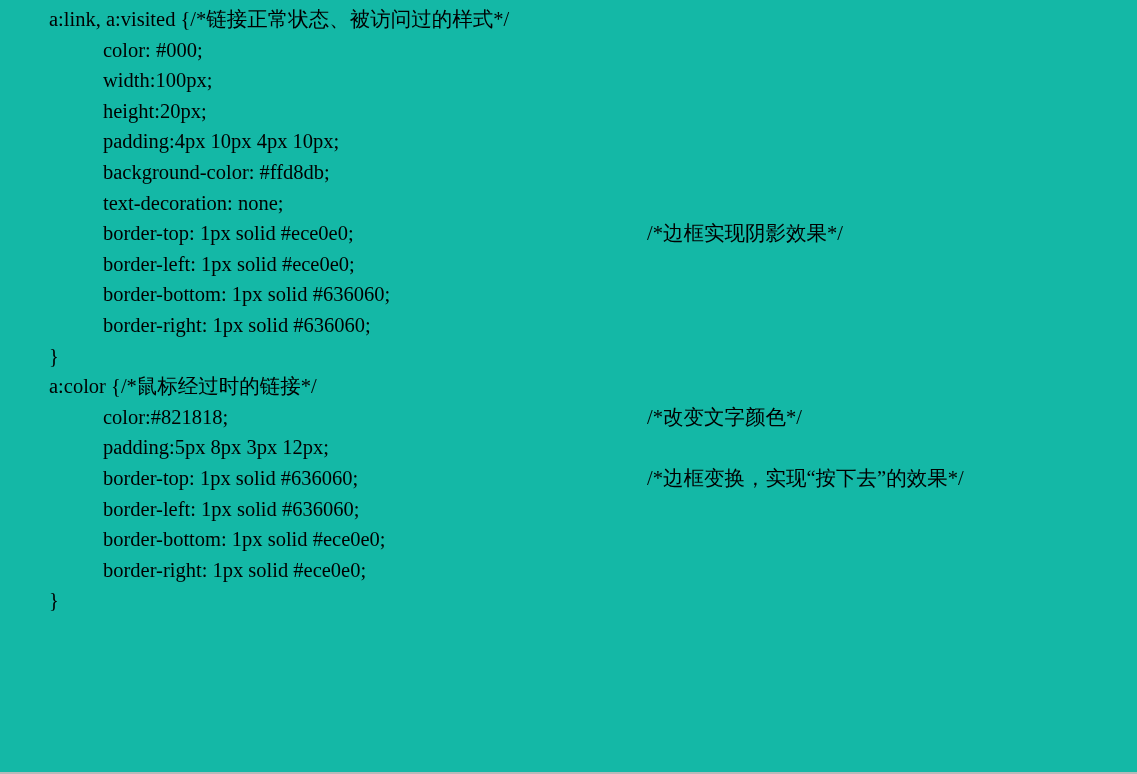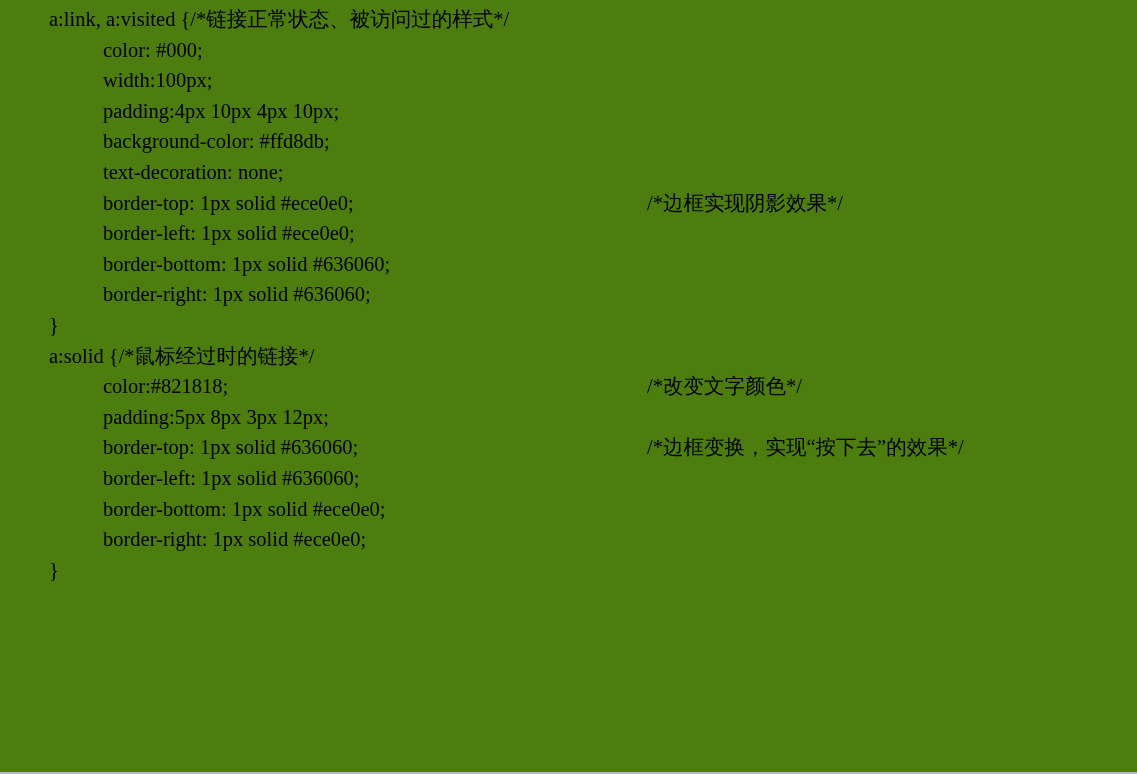--- a/index.html
+++ b/index.html
@@ -11,21 +11,21 @@
     height: 774px;
     background: #d4d4d4;
     font-family: "Liberation Serif", serif;
     color: #000;
     overflow: hidden;
   }
   #page {
     position: relative;
     width: 1137px;
     height: 774px;
-    background: #4d7c0f;
+    background: #14b8a6;
     box-sizing: border-box;
     padding: 4px 0 0 0;
   }
   .code-block {
     position: relative;
     width: 100%;
   }
   .code-line {
     position: relative;
     height: 30.6px;
@@ -52,29 +52,30 @@
   }
 </style>
 </head>
 <body>
 
 <div id="page">
   <div class="code-block" id="code-block">
       <div class="code-line"><span class="text indent0">a:link, a:visited {/*链接正常状态、被访问过的样式*/</span></div>
       <div class="code-line"><span class="text indent1">color: #000;</span></div>
       <div class="code-line"><span class="text indent1">width:100px;</span></div>
+      <div class="code-line"><span class="text indent1">height:20px;</span></div>
       <div class="code-line"><span class="text indent1">padding:4px 10px 4px 10px;</span></div>
       <div class="code-line"><span class="text indent1">background-color: #ffd8db;</span></div>
       <div class="code-line"><span class="text indent1">text-decoration: none;</span></div>
       <div class="code-line"><span class="text indent1">border-top: 1px solid #ece0e0;</span><span class="text comment-col">/*边框实现阴影效果*/</span></div>
       <div class="code-line"><span class="text indent1">border-left: 1px solid #ece0e0;</span></div>
       <div class="code-line"><span class="text indent1">border-bottom: 1px solid #636060;</span></div>
       <div class="code-line"><span class="text indent1">border-right: 1px solid #636060;</span></div>
       <div class="code-line"><span class="text indent0">}</span></div>
-      <div class="code-line"><span class="text indent0">a:solid {/*鼠标经过时的链接*/</span></div>
+      <div class="code-line"><span class="text indent0">a:color {/*鼠标经过时的链接*/</span></div>
       <div class="code-line"><span class="text indent1">color:#821818;</span><span class="text comment-col">/*改变文字颜色*/</span></div>
       <div class="code-line"><span class="text indent1">padding:5px 8px 3px 12px;</span></div>
       <div class="code-line"><span class="text indent1">border-top: 1px solid #636060;</span><span class="text comment-col">/*边框变换，实现“按下去”的效果*/</span></div>
       <div class="code-line"><span class="text indent1">border-left: 1px solid #636060;</span></div>
       <div class="code-line"><span class="text indent1">border-bottom: 1px solid #ece0e0;</span></div>
       <div class="code-line"><span class="text indent1">border-right: 1px solid #ece0e0;</span></div>
       <div class="code-line"><span class="text indent0">}</span></div>
     </div>
   <div class="bottom-rule"></div>
 </div>

